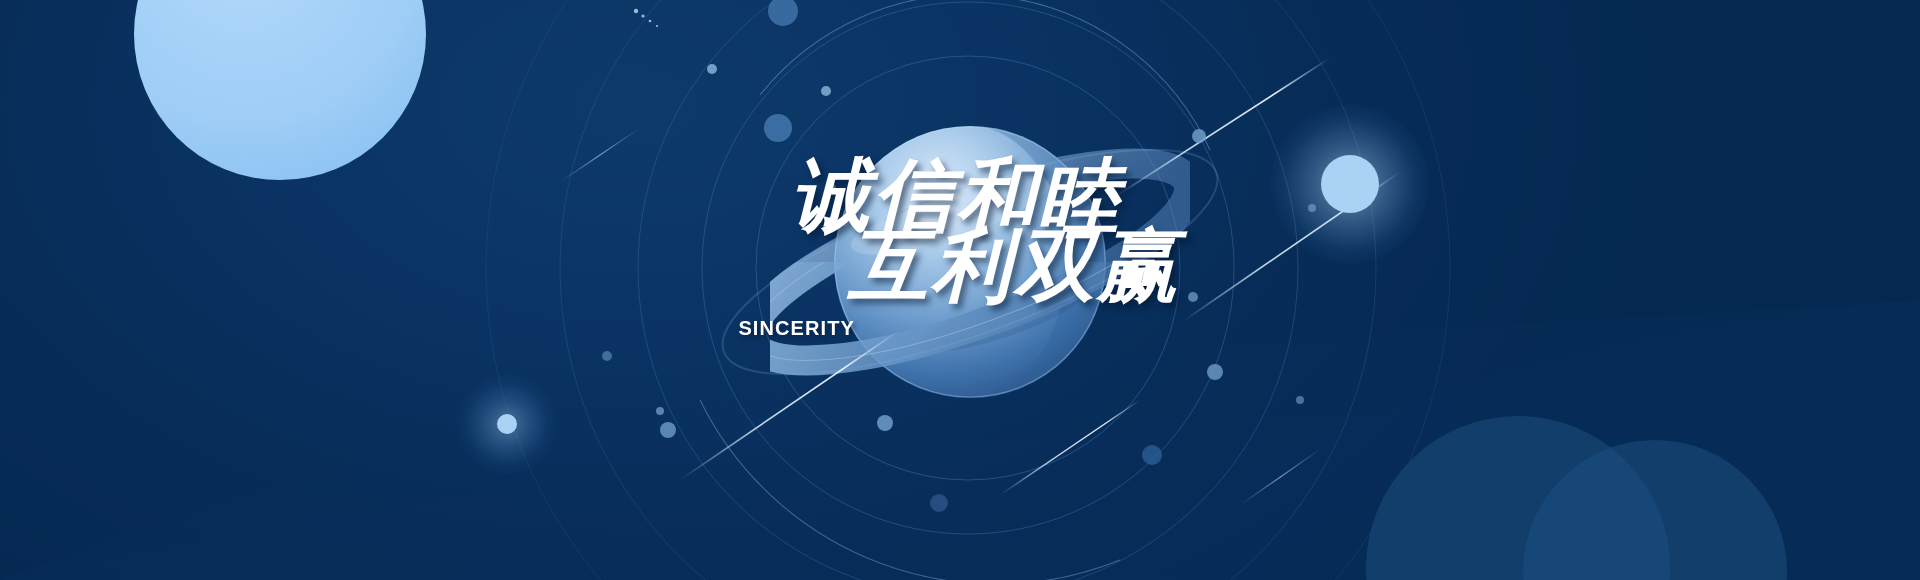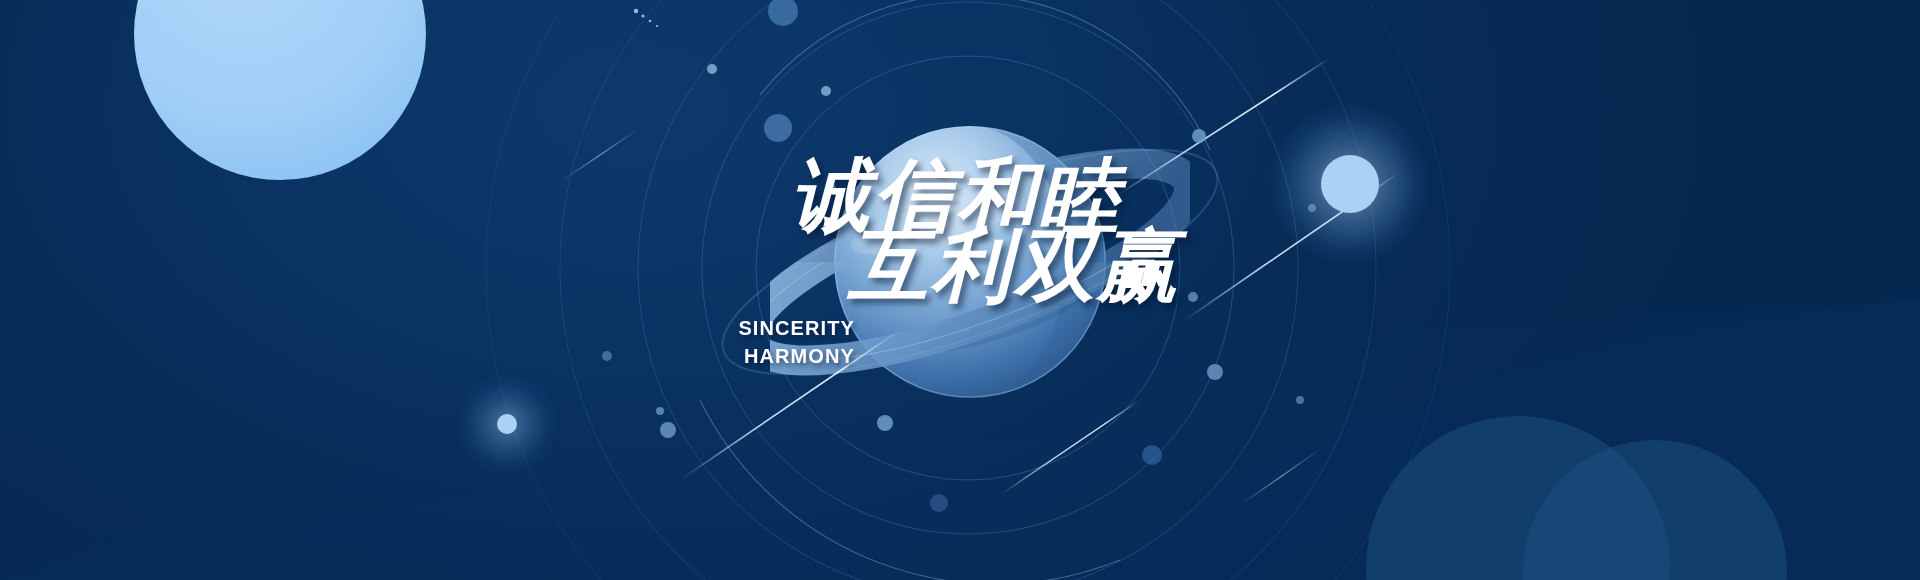--- a/index.html
+++ b/index.html
@@ -244,18 +244,17 @@
   </div>
 
   <div id="headline">
 
     <div class="cn-line" id="cn-line-1">诚信和睦</div>
 
     <div class="cn-line" id="cn-line-2">互利双赢</div>
 
     <div class="en-stack">
       <div>SINCERITY</div>
-      <div>HARMONY</div>
     </div>
 
   </div>
 
 </div>
 
 </body></html>

